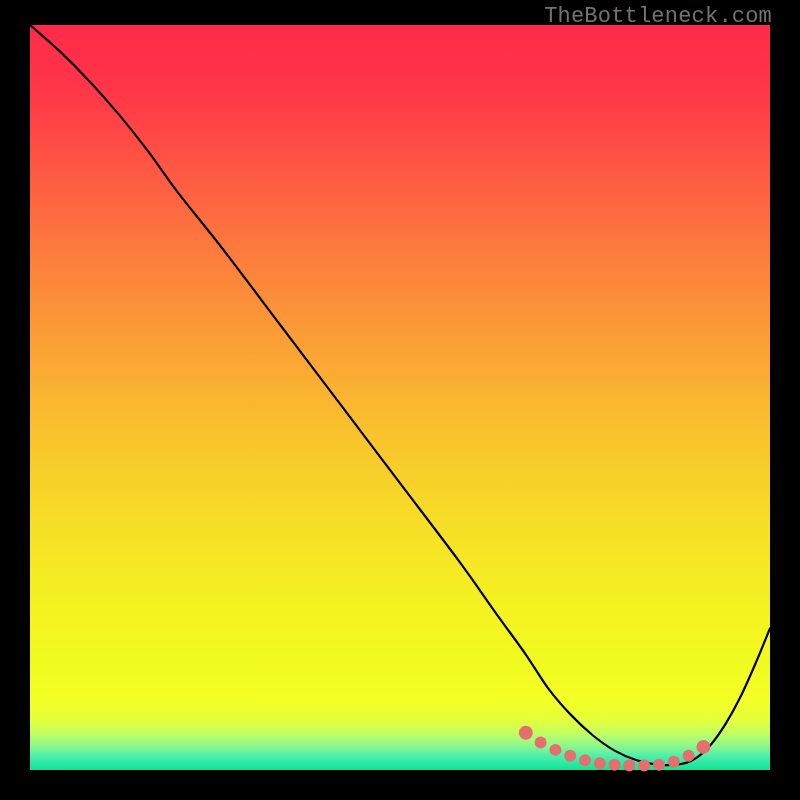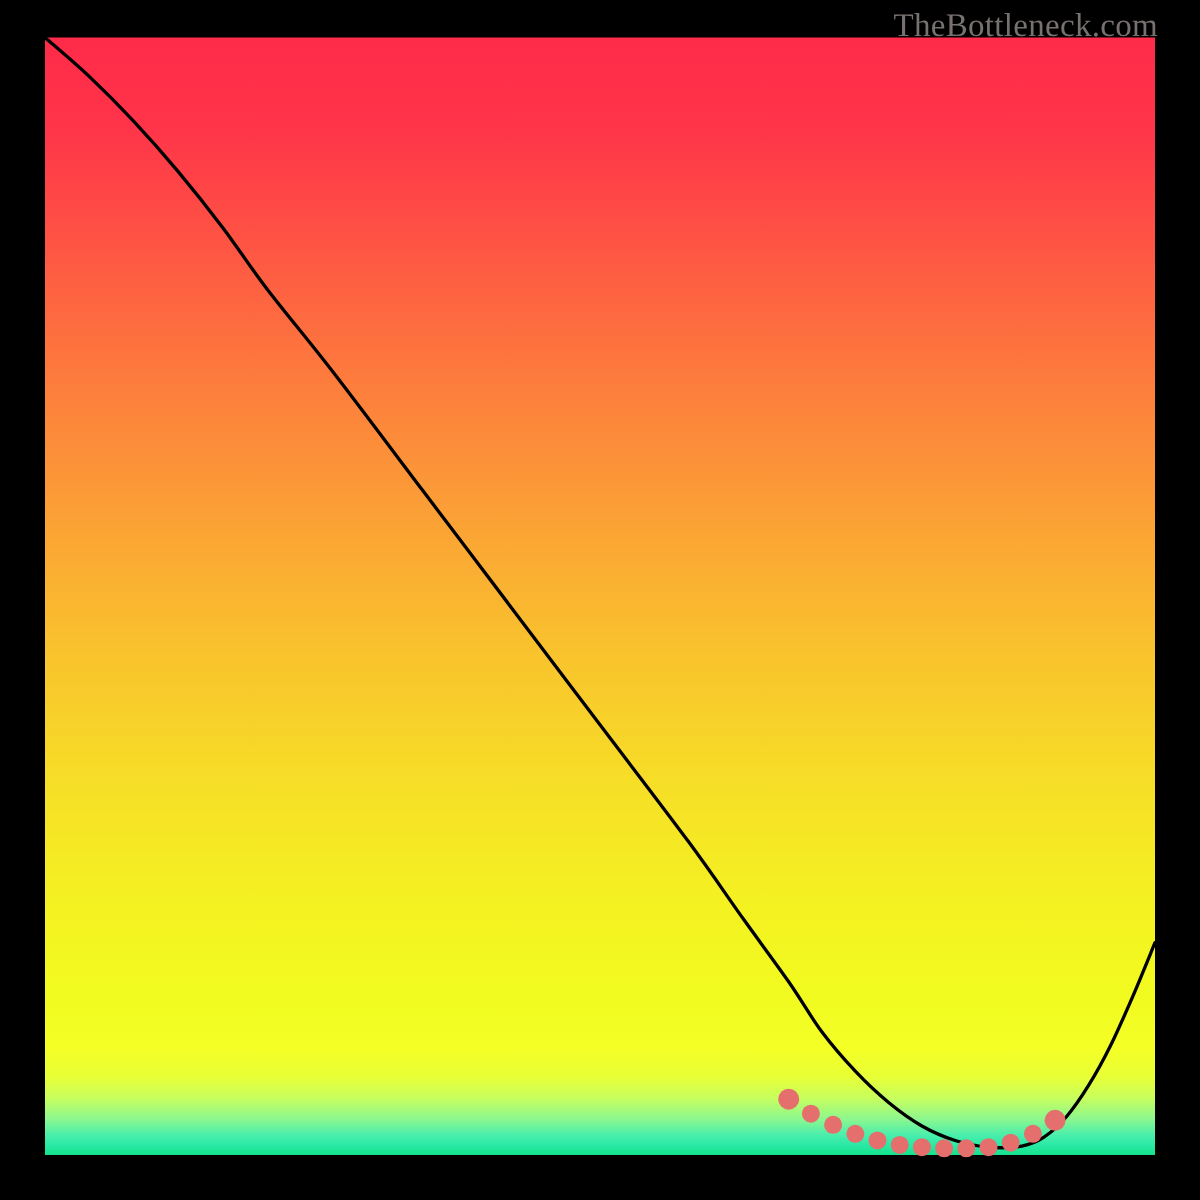--- a/index.html
+++ b/index.html
@@ -23,21 +23,21 @@
     left: 0;
     top: 0;
     width: 740px;
     height: 745px;
     
   }
   .watermark {
     position: absolute;
     top: 4px;
     right: 28px;
-    font-family: Liberation Serif, serif;
+    font-family: Liberation Mono, monospace;
     font-size: 22px;
     color: #77716f;
     letter-spacing: 0.2px;
   }
   svg.plot {
     position: absolute;
     left: 0;
     top: 0;
     width: 740px;
     height: 745px;

